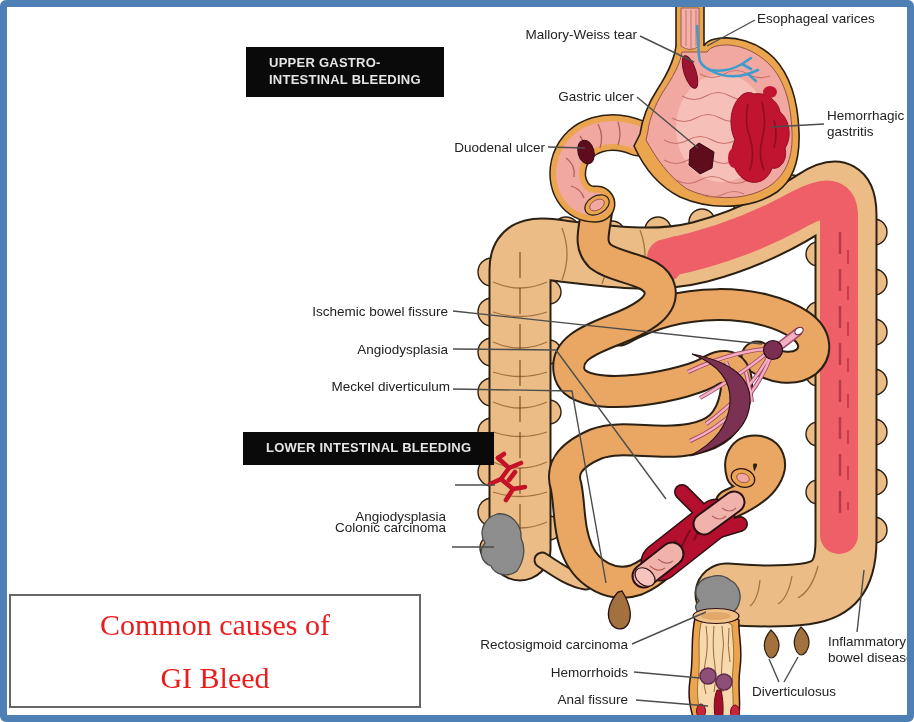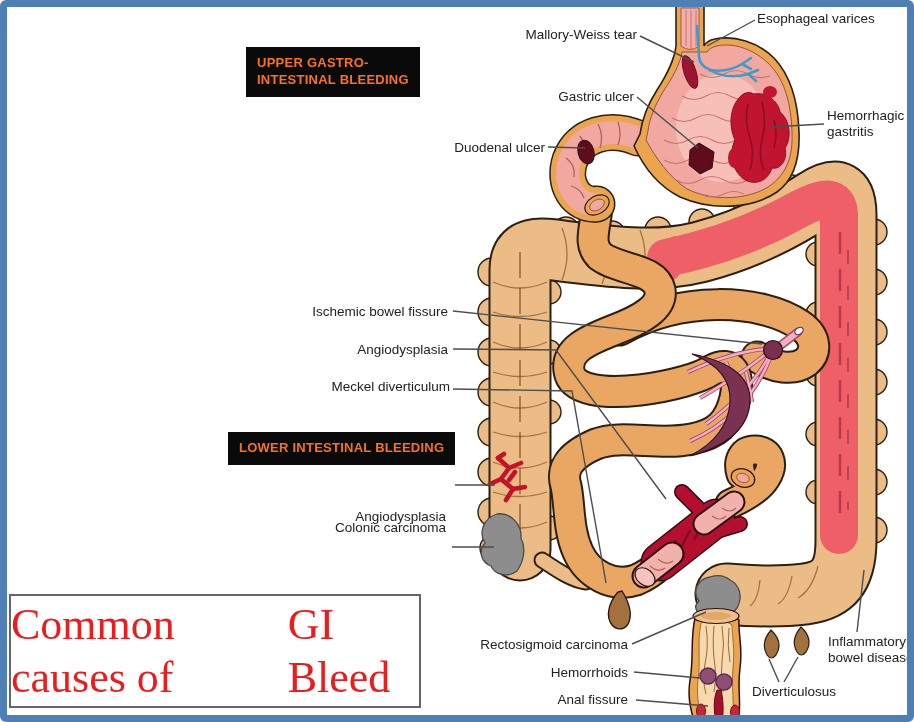--- a/index.html
+++ b/index.html
@@ -4,27 +4,27 @@
 <style>
   html,body{margin:0;padding:0;background:#fff;}
   #stage{position:relative;width:914px;height:722px;background:#ffffff;overflow:hidden;
          font-family:"Liberation Sans",sans-serif;}
   #frame{position:absolute;inset:0;border:7px solid #4e7fb5;border-radius:6px;
          pointer-events:none;z-index:40;}
   svg#art{position:absolute;left:0;top:0;z-index:5;}
   .lbl{position:absolute;z-index:20;font-size:13.5px;line-height:1.16;color:#222;
        white-space:nowrap;}
   .lbl.two{white-space:normal;width:92px;}
-  .hdr{position:absolute;z-index:25;background:#0a0a0a;color:#f97316;font-weight:bold;
-       font-size:13px;letter-spacing:.25px;line-height:1.3;padding:8px 11px;}
+  .hdr{position:absolute;z-index:25;background:#0a0a0a;color:#e5e5e5;font-weight:bold;
+       font-size:13px;letter-spacing:.25px;line-height:1.3;padding:8px 23px;}
   .hdr span{display:block;}
   #title-box{position:absolute;z-index:30;left:9px;top:594px;width:408px;height:110px;
-       background:#fff;border:2px solid #666;display:flex;flex-direction:row;
+       background:#fff;border:2px solid #666;display:flex;flex-direction:column;
        justify-content:center;align-items:center;
-       font-family:"Liberation Serif",serif;font-size:44px;line-height:53px;color:#ed1c1c;}
+       font-family:"Liberation Serif",serif;font-size:30px;line-height:53px;color:#ed1c1c;}
 </style>
 </head>
 <body>
 
 <div id="stage">
 
   <svg id="art" width="914" height="722" viewBox="0 0 914 722">
 
     <g fill="#ecbc86" stroke="#2b2013" stroke-width="1.4">
       <circle cx="492" cy="272" r="14"></circle>
@@ -307,21 +307,21 @@
       <path d="M 779,682 L 769,659"></path>
       <path d="M 784,682 L 798,657"></path>
       <path d="M 857,632 L 864,570"></path>
     </g>
   </svg>
 
   <div class="hdr" style="left:246px;top:47px;">
     <span>UPPER GASTRO-</span>
     <span>INTESTINAL BLEEDING</span>
   </div>
-  <div class="hdr" style="left:228px;top:432px;">
+  <div class="hdr" style="left:243px;top:432px;">
     <span>LOWER INTESTINAL BLEEDING</span>
   </div>
 
   <div class="lbl" style="right:277px;top:27px;">Mallory-Weiss tear</div>
   <div class="lbl" style="left:757px;top:11px;">Esophageal varices</div>
   <div class="lbl" style="right:280px;top:89px;">Gastric ulcer</div>
   <div class="lbl two" style="left:827px;top:108px;">
     <span style="display:block">Hemorrhagic</span>
     <span style="display:block">gastritis</span>
   </div>

